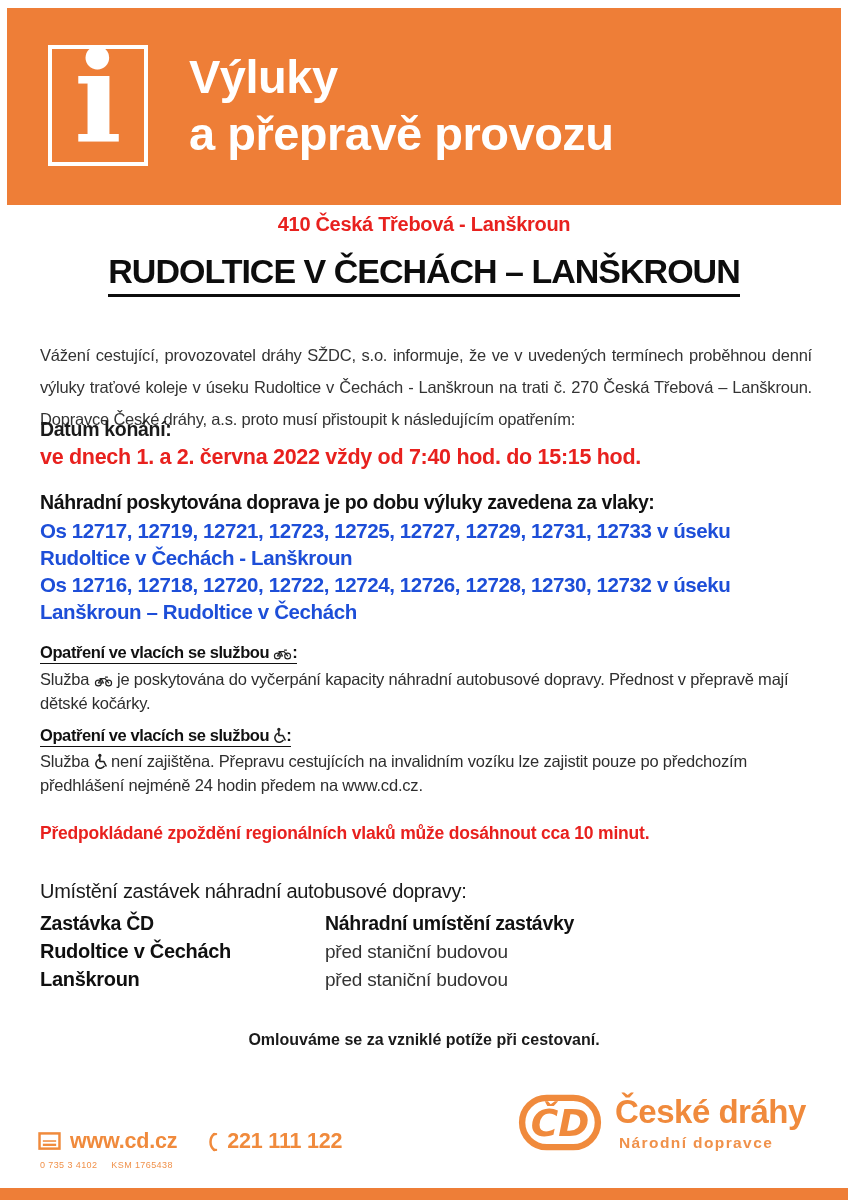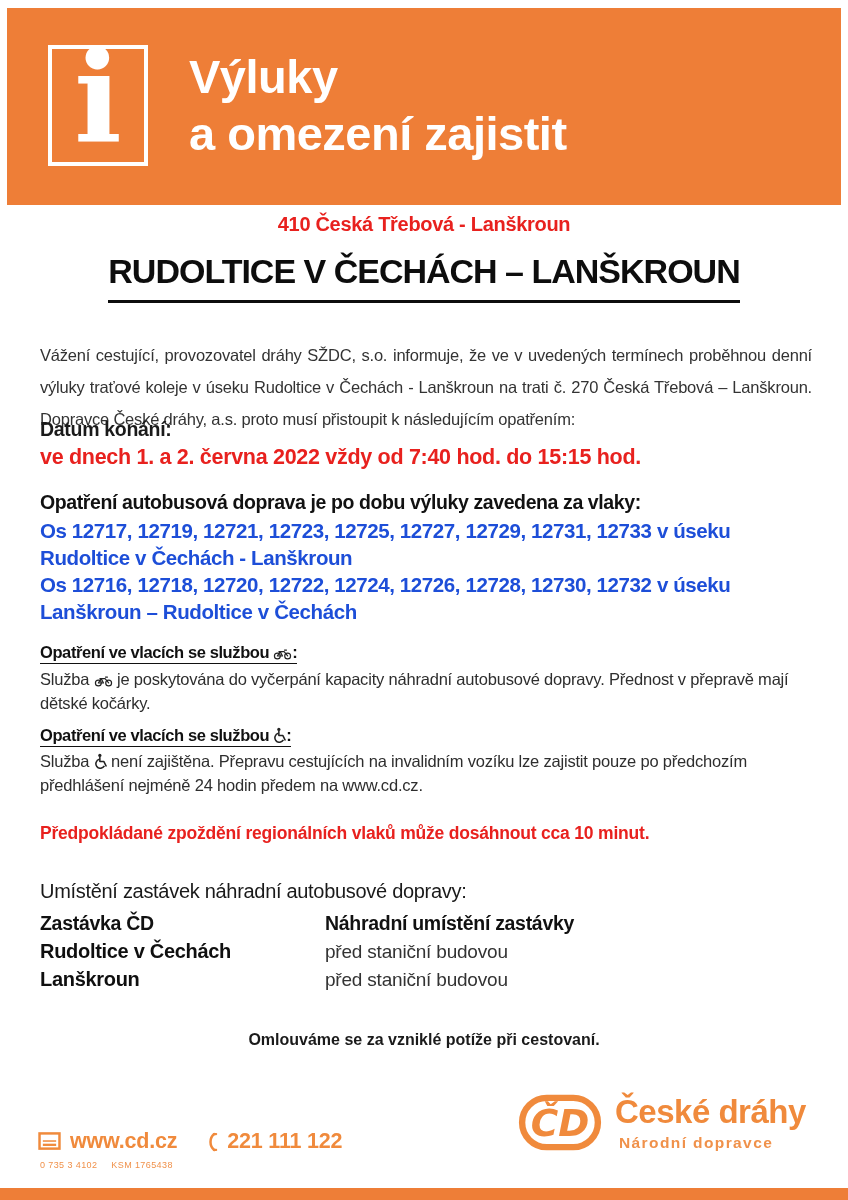--- a/index.html
+++ b/index.html
@@ -8,21 +8,21 @@
     font-family:"Liberation Sans","DejaVu Sans",sans-serif;color:#222;
   }
   
   .header-band{position:absolute;top:8px;left:7px;width:834px;height:197px;background:#EE7E37;}
   .info-box{position:absolute;left:41px;top:37px;width:100px;height:121px;border:4px solid #fff;box-sizing:border-box;overflow:hidden;}
   .info-glyph{font-family:"DejaVu Serif","Liberation Serif",serif;font-weight:bold;color:#fff;font-size:126px;line-height:1;position:absolute;left:50%;top:50%;transform:translate(-50%,-57%);}
   .header-titles{position:absolute;left:182px;top:40px;color:#fff;font-weight:bold;font-size:47px;line-height:57px;letter-spacing:-0.5px;}
   
   .route-line{position:absolute;top:213px;left:0;width:100%;text-align:center;color:#E8211E;font-weight:bold;font-size:20px;letter-spacing:-0.3px;}
   .main-title-wrap{position:absolute;top:252px;left:0;width:100%;text-align:center;}
-  .main-title{display:inline-block;font-size:34px;font-weight:bold;color:#0d0d0d;letter-spacing:-1px;border-bottom:3.5px solid #0d0d0d;padding-bottom:9px;}
+  .main-title{display:inline-block;font-size:34px;font-weight:bold;color:#0d0d0d;letter-spacing:-1px;border-bottom:3.5px solid #0d0d0d;padding-bottom:3px;}
   
   .content{position:absolute;left:40px;width:772px;}
   .intro{top:339px;font-size:16.5px;line-height:32px;color:#333;text-align:justify;letter-spacing:-0.2px;}
   .date-label{top:418px;font-size:19.5px;font-weight:bold;color:#1a1a1a;letter-spacing:-0.3px;}
   .date-value{top:445px;font-size:21.5px;font-weight:bold;color:#E8211E;letter-spacing:-0.3px;}
   .bus-heading{top:491px;font-size:19.5px;font-weight:bold;color:#111;letter-spacing:-0.4px;}
   .bus-routes{top:517px;font-size:20.5px;font-weight:bold;color:#1d4ed8;line-height:27px;letter-spacing:-0.4px;}
   .sec-heading{font-size:16.5px;font-weight:bold;color:#111;letter-spacing:-0.4px;}
   .sec-heading .inner{display:inline-block;border-bottom:1.6px solid #111;padding-bottom:1px;}
   .bike-heading{top:643px;}
@@ -50,35 +50,35 @@
 </style>
 </head>
 <body>
 
 <div class="header-band">
   <div class="info-box">
     <span class="info-glyph">i</span>
   </div>
   <div class="header-titles">
     <div>Výluky</div>
-    <div>a omezení zajistit</div>
+    <div>a přepravě provozu</div>
   </div>
 </div>
 
 <div class="route-line">410 Česká Třebová - Lanškroun</div>
 <div class="main-title-wrap">
   <span class="main-title">RUDOLTICE V ČECHÁCH – LANŠKROUN</span>
 </div>
 
 <div class="content intro" style="position:absolute;">Vážení cestující, provozovatel dráhy SŽDC, s.o. informuje, že ve v uvedených termínech proběhnou denní výluky traťové koleje v úseku Rudoltice v Čechách - Lanškroun na trati č. 270 Česká Třebová – Lanškroun. Dopravce České dráhy, a.s. proto musí přistoupit k následujícím opatřením:</div>
 
 <div class="content date-label" style="position:absolute;">Datum konání:</div>
 <div class="content date-value" style="position:absolute;">ve dnech 1. a 2. června 2022 vždy od 7:40 hod. do 15:15 hod.</div>
 
-<div class="content bus-heading" style="position:absolute;">Opatření autobusová doprava je po dobu výluky zavedena za vlaky:</div>
+<div class="content bus-heading" style="position:absolute;">Náhradní poskytována doprava je po dobu výluky zavedena za vlaky:</div>
 <div class="content bus-routes" style="position:absolute;">
   <div>Os 12717, 12719, 12721, 12723, 12725, 12727, 12729, 12731, 12733 v úseku Rudoltice v Čechách - Lanškroun</div>
   <div>Os 12716, 12718, 12720, 12722, 12724, 12726, 12728, 12730, 12732 v úseku Lanškroun – Rudoltice v Čechách</div>
 </div>
 
 <div class="content sec-heading bike-heading" style="position:absolute;">
   <span class="inner">
     <span>Opatření ve vlacích se službou </span><svg class="icon-inline" viewBox="0 0 24 15" width="19" height="12">
         <circle cx="5.5" cy="10" r="3.7" fill="none" stroke="#222" stroke-width="1.5"></circle>
         <circle cx="18.5" cy="10" r="3.7" fill="none" stroke="#222" stroke-width="1.5"></circle>

